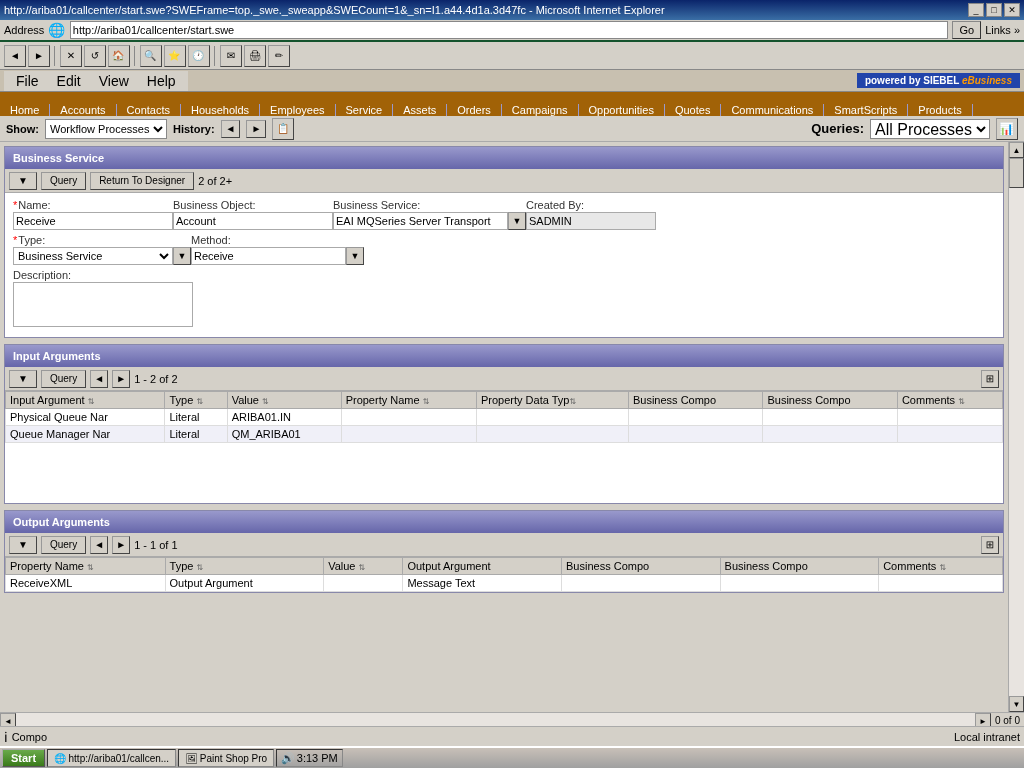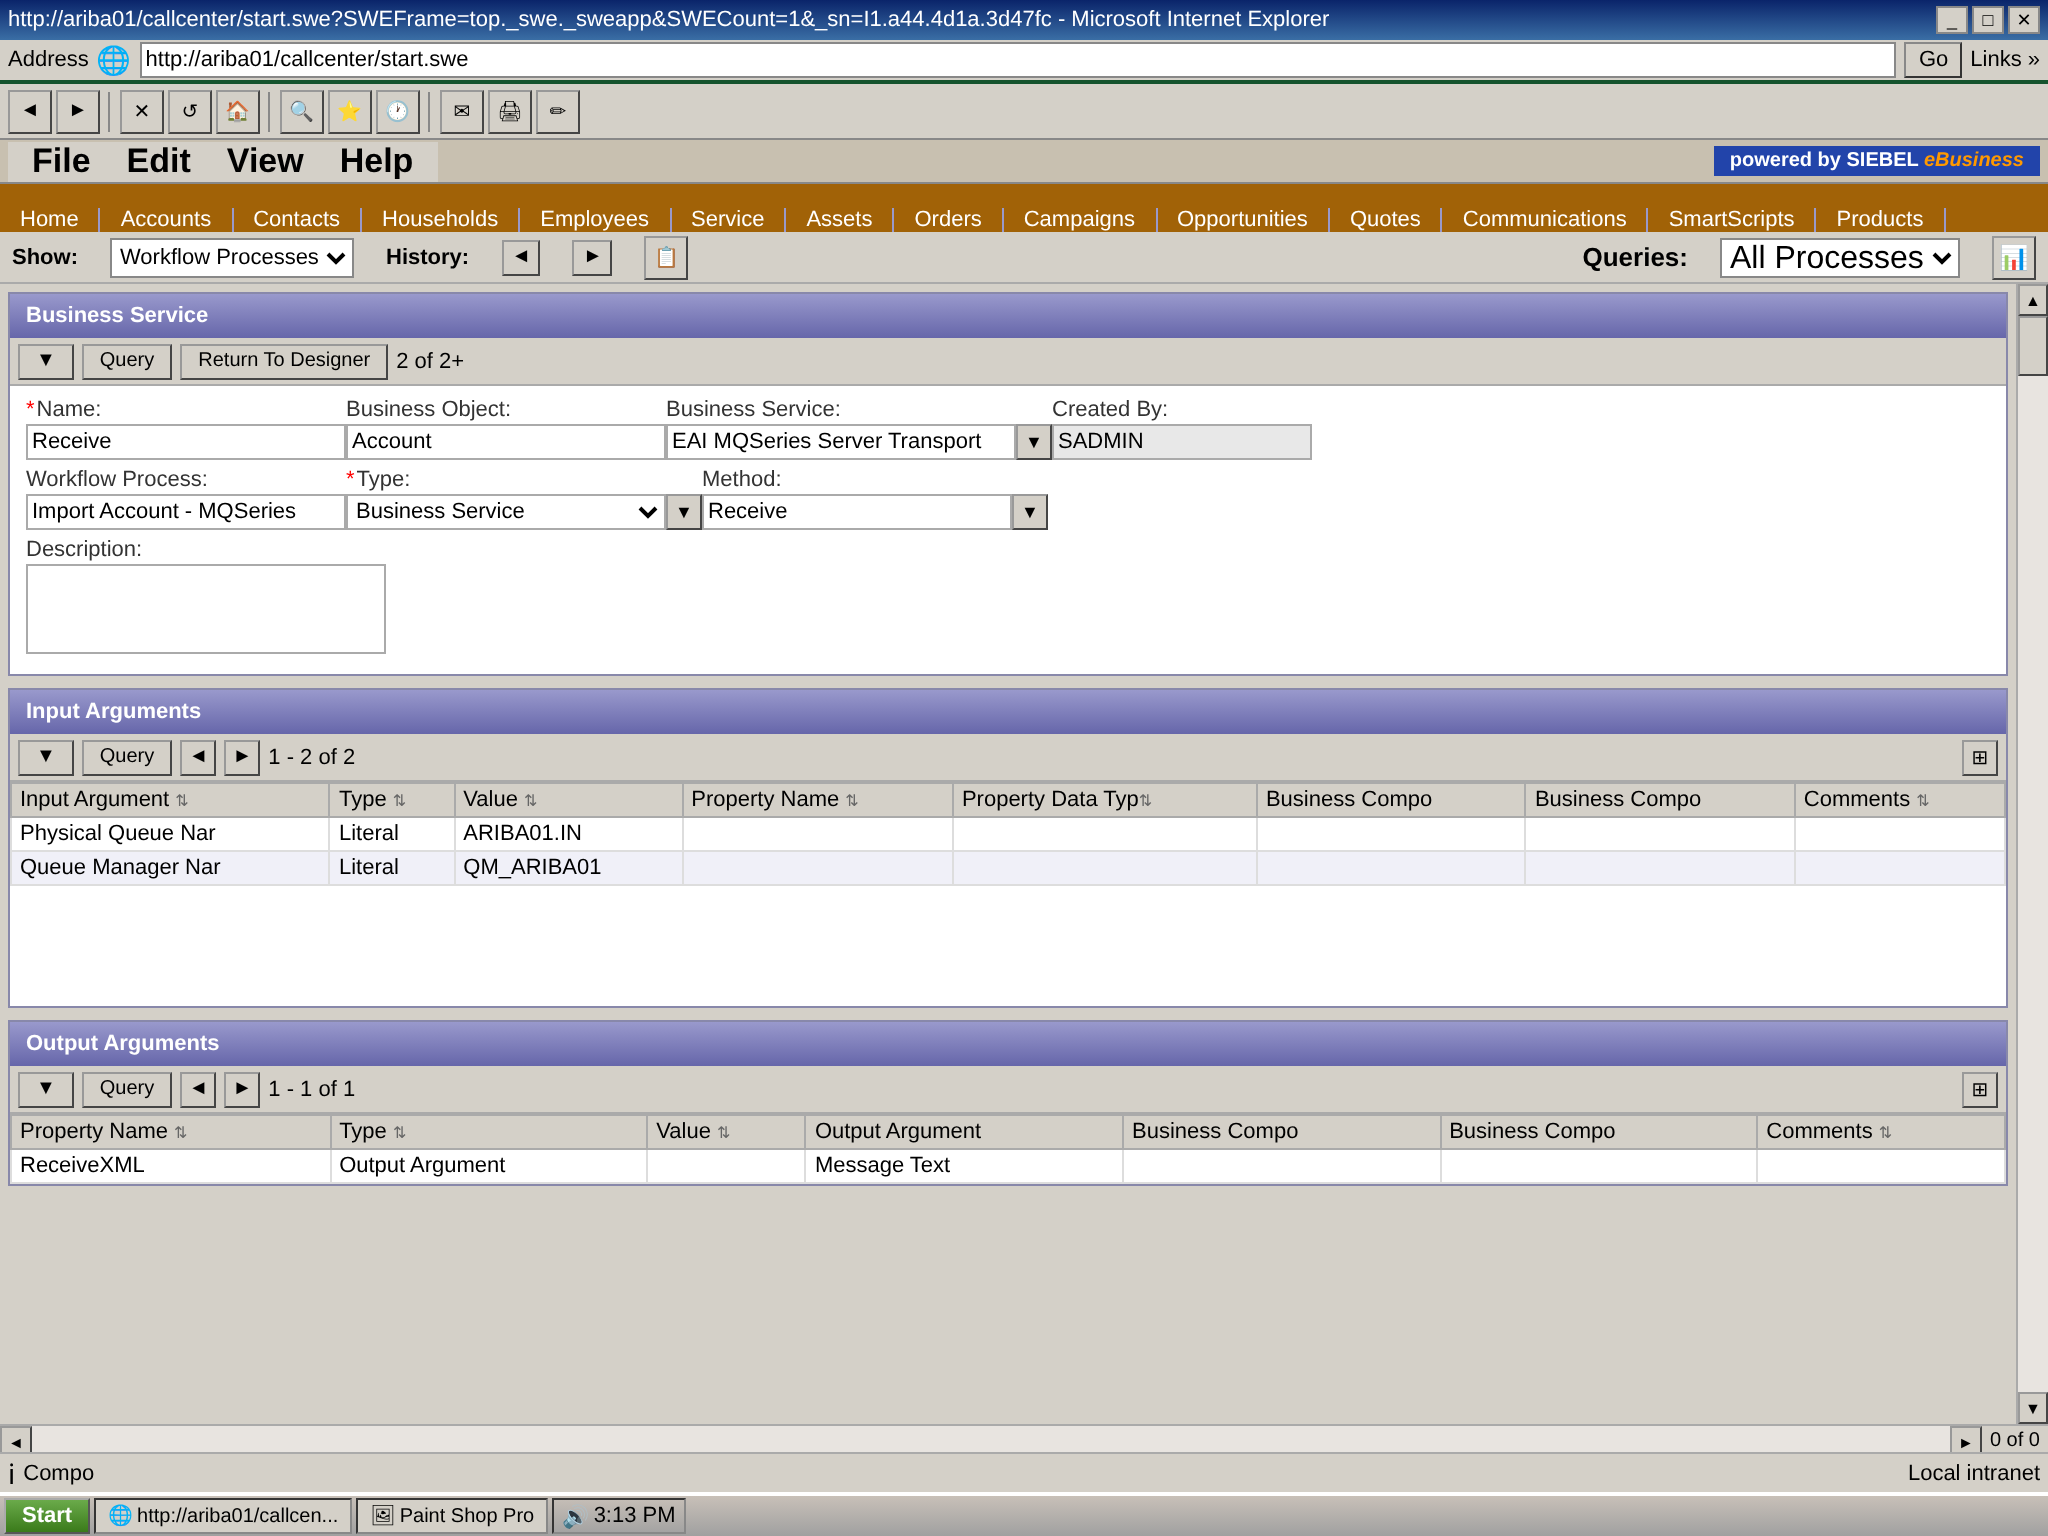--- a/index.html
+++ b/index.html
@@ -96,24 +96,23 @@
     
     .app-menu-bar {
       background: #d4d0c8;
       display: flex;
       align-items: center;
       gap: 2px;
       padding: 2px 4px;
       height: 20px;
     }
     .app-menu-item {
-      font-size: 17px;
+      font-size: 14px;
       padding: 0 8px;
       cursor: pointer;
-      font-weight: bold;
     }
 
     
     .nav-tabs {
       display: flex;
       background: #a16207;
       height: 24px;
       align-items: flex-end;
     }
     .nav-tab {
@@ -126,21 +125,21 @@
       border-right: 1px solid #9999cc;
       white-space: nowrap;
     }
 
     
     .show-bar {
       background: #d4d0c8;
       display: flex;
       align-items: center;
       padding: 2px 6px;
-      gap: 16px;
+      gap: 6px;
       height: 26px;
       border-bottom: 1px solid #aaa;
     }
     .show-label { font-size: 11px; font-weight: bold; }
     .show-select {
       height: 20px;
       font-size: 11px;
       background: white;
       border: 1px solid #888;
     }
@@ -520,24 +519,20 @@
             </div>
           </div>
           <div class="form-field">
             <span class="field-label">Created By:</span>
             <input class="field-input readonly" type="text" value="SADMIN" style="width: 130px;">
           </div>
         </div>
 
         <div class="form-row">
           <div class="form-field">
-            <span class="field-label">Workflow Process:</span>
-            <input class="field-input" type="text" value="Import Account - MQSeries" style="width: 160px;">
-          </div>
-          <div class="form-field">
             <span class="field-label required">Type:</span>
             <div class="field-with-btn">
               <select class="field-select" style="width:160px;">
                 <option>Business Service</option>
               </select>
               <button class="field-btn">▼</button>
             </div>
           </div>
           <div class="form-field">
             <span class="field-label">Method:</span>

